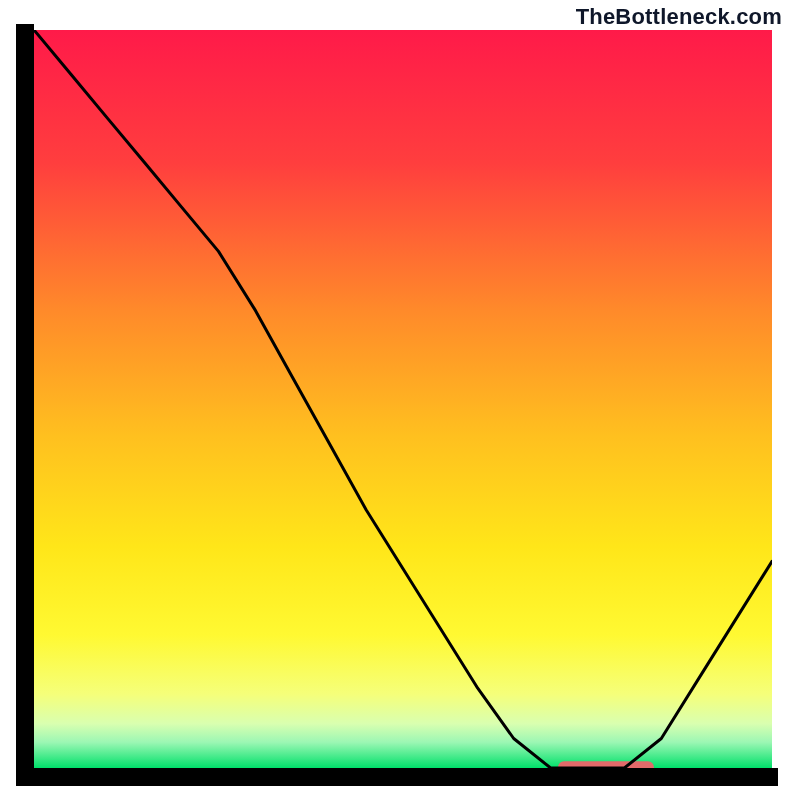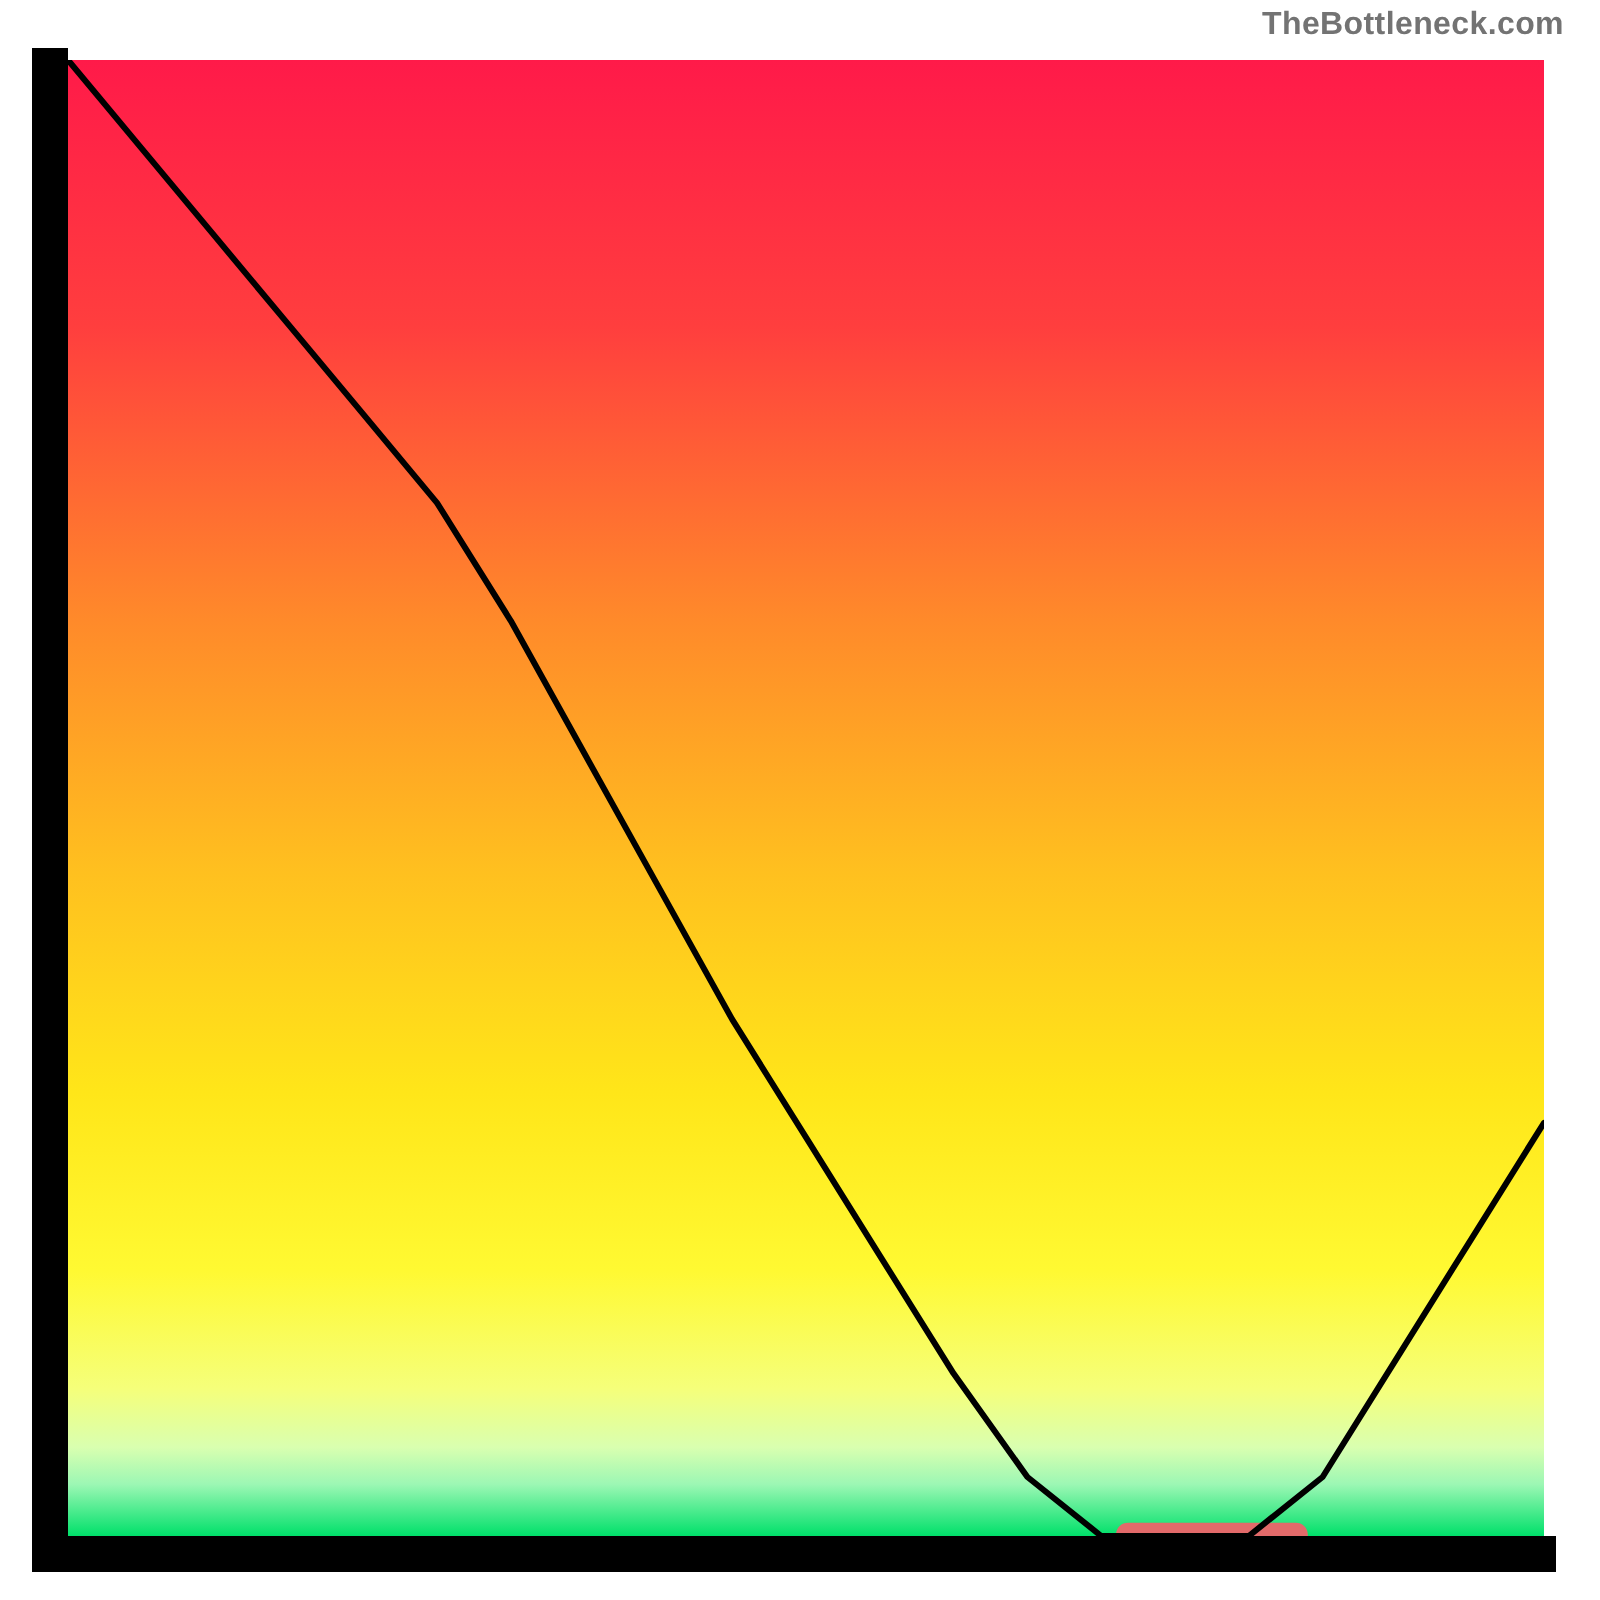--- a/index.html
+++ b/index.html
@@ -12,23 +12,23 @@
   }
   .container {
     position: relative;
     width: 800px;
     height: 800px;
   }
   .watermark {
     position: absolute;
     top: 4px;
     right: 18px;
-    font-size: 16px;
+    font-size: 22px;
     font-weight: 600;
-    color: #737373;
+    color: #0f172a;
     letter-spacing: 0.2px;
   }
   svg {
     display: block;
   }
 </style>
 </head>
 <body>
 
 <div class="container">

